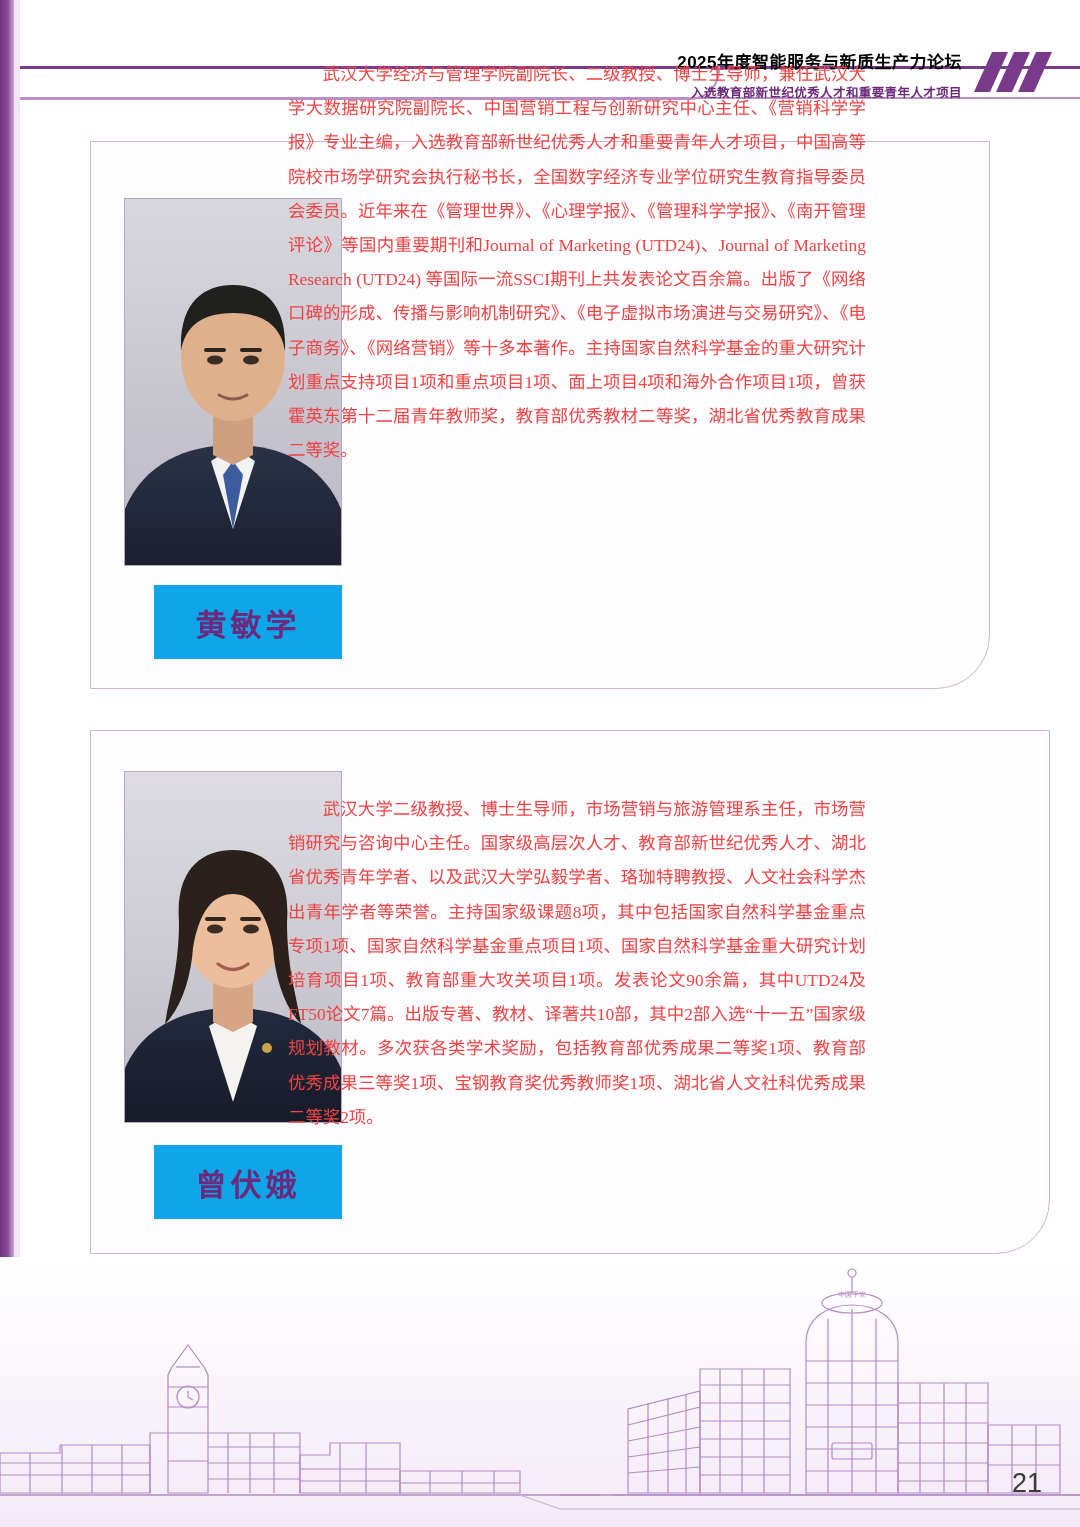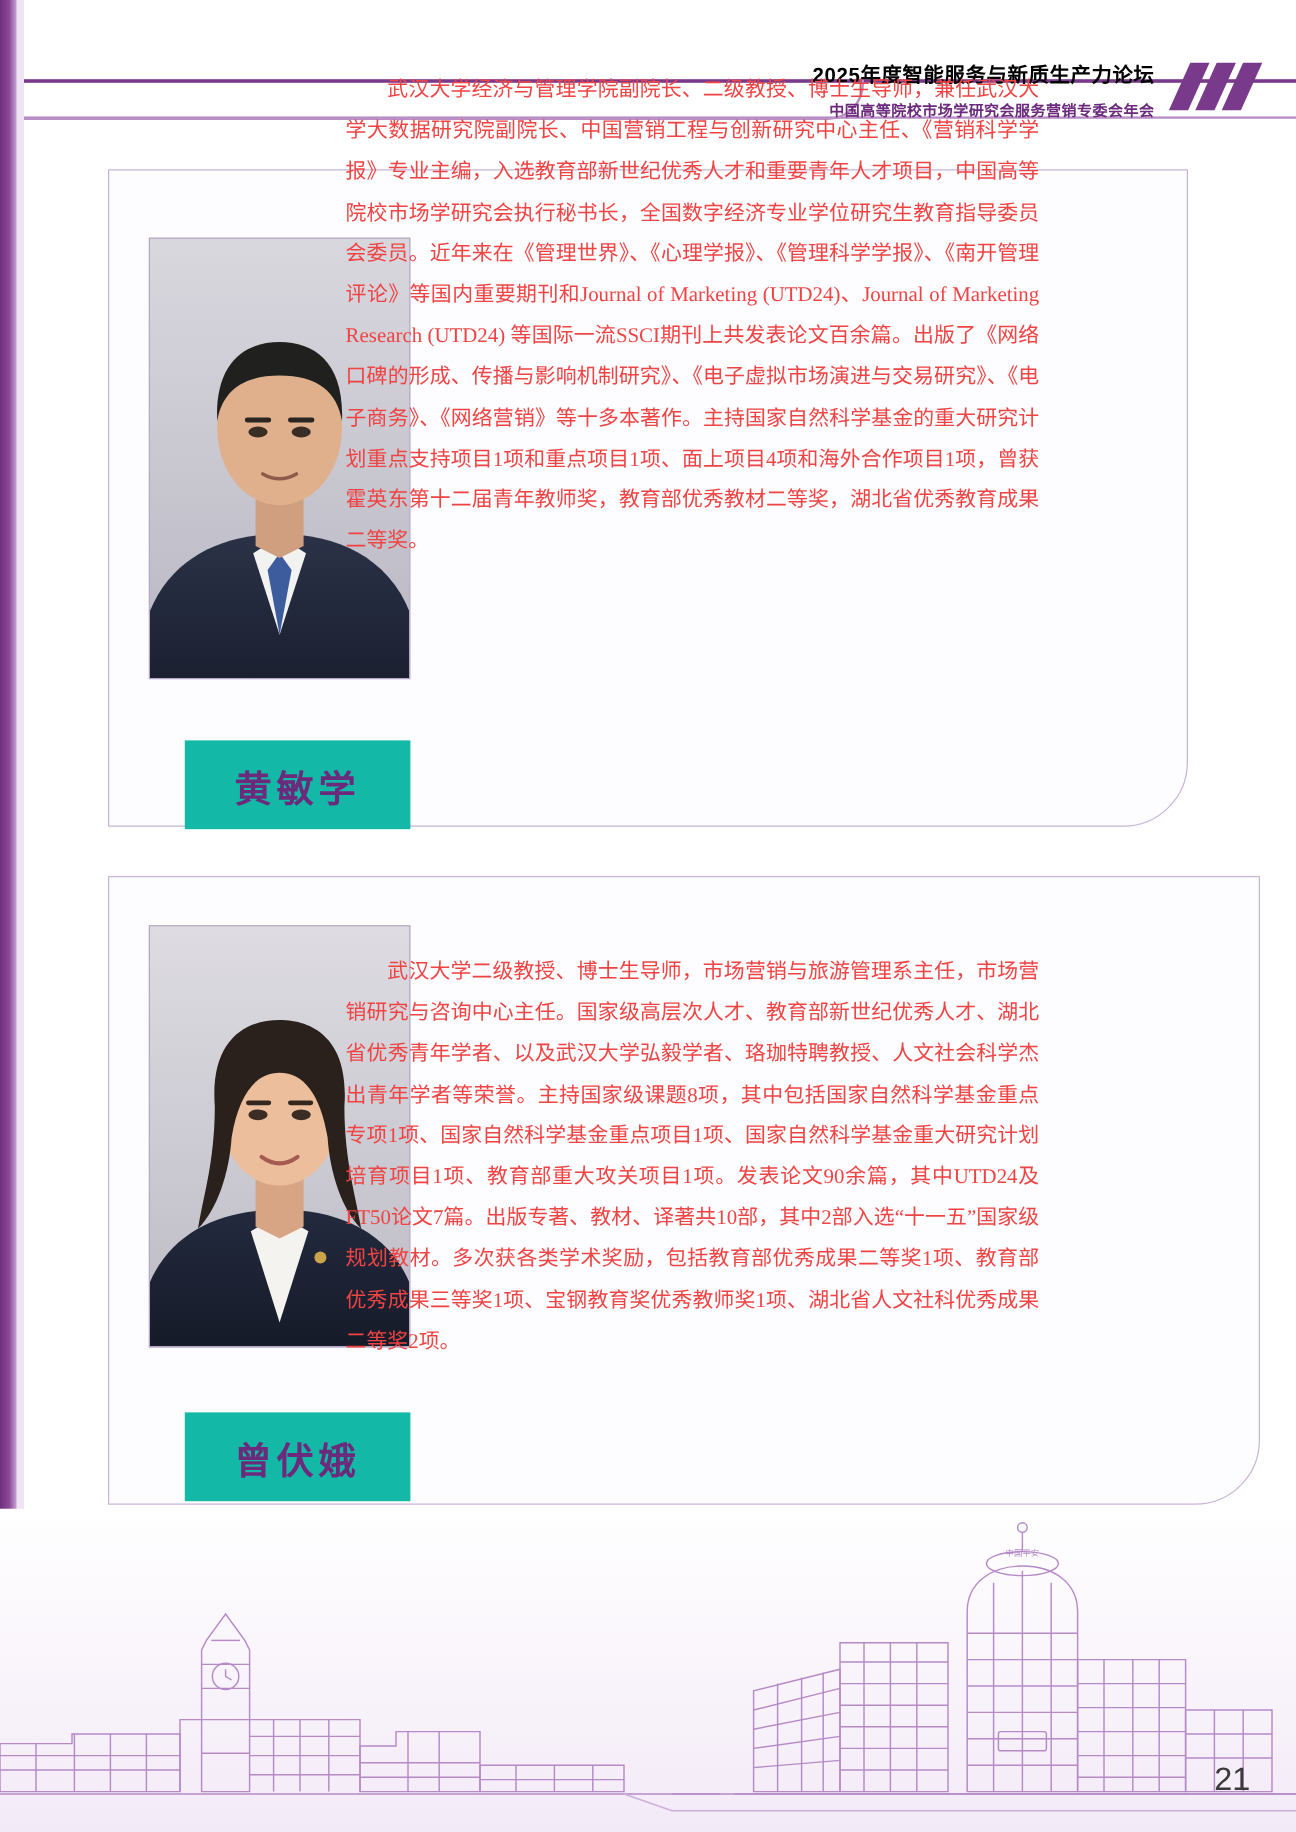--- a/index.html
+++ b/index.html
@@ -112,25 +112,24 @@
     box-sizing: border-box;
     border: 1px solid #b9a5c6;
     overflow: hidden;
     background: #dcd9e2;
   }
   .photo.p1 { left: 33px; top: 56px; width: 218px; height: 368px; }
   .photo.p2 { left: 33px; top: 40px; width: 218px; height: 352px; }
 
   .name-plate {
     position: absolute;
-    background: #14b8a6;
+    background: #0ea5e9;
     display: flex;
     align-items: center;
     justify-content: center;
-    margin-top: 32px;
   }
   .name-plate.n1 { left: 63px; top: 443px; width: 188px; height: 74px; }
   .name-plate.n2 { left: 63px; top: 414px; width: 188px; height: 74px; }
   .name-plate-text {
     font-family: "Liberation Sans", sans-serif;
     font-weight: bold;
     font-size: 31px;
     color: #6b2a7c;
     letter-spacing: 4px;
   }
@@ -171,21 +170,21 @@
 
 <div class="page-left-bar"></div>
 <div class="page-left-bar2"></div>
 
 <div class="header">
   <div class="header-rule1"></div>
   <div class="header-curve"></div>
   <div class="header-rule2"></div>
   <div class="header-text">
     <div class="header-title">2025年度智能服务与新质生产力论坛</div>
-    <div class="header-sub">中国高等院校市场学研究会服务营销专委会年会</div>
+    <div class="header-sub">入选教育部新世纪优秀人才和重要青年人才项目</div>
   </div>
   <svg class="header-slashes" viewBox="0 0 86 40">
     <g fill="#7a3a8c">
       <polygon points="0,40 18,0 34,0 16,40"></polygon>
       <polygon points="22,40 40,0 56,0 38,40"></polygon>
       <polygon points="44,40 62,0 78,0 60,40"></polygon>
     </g>
   </svg>
 </div>
 

